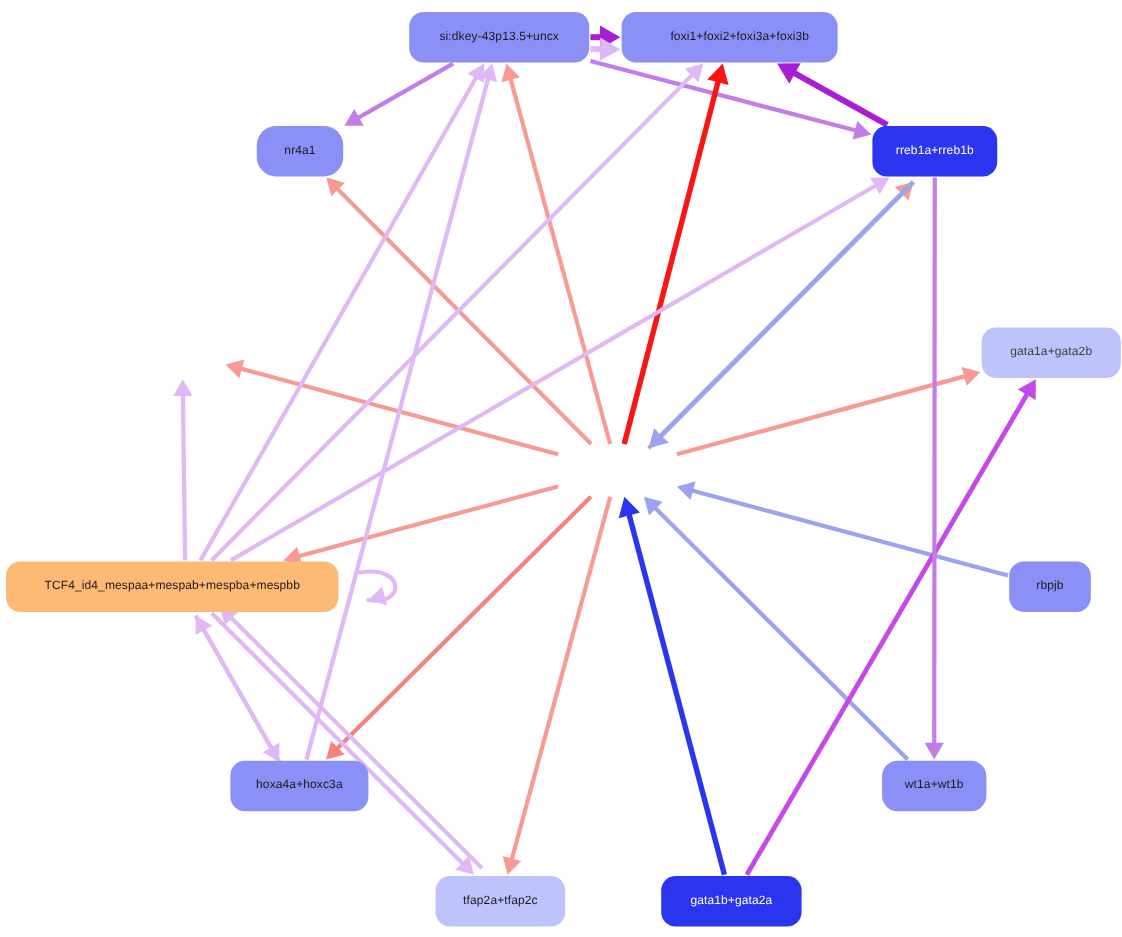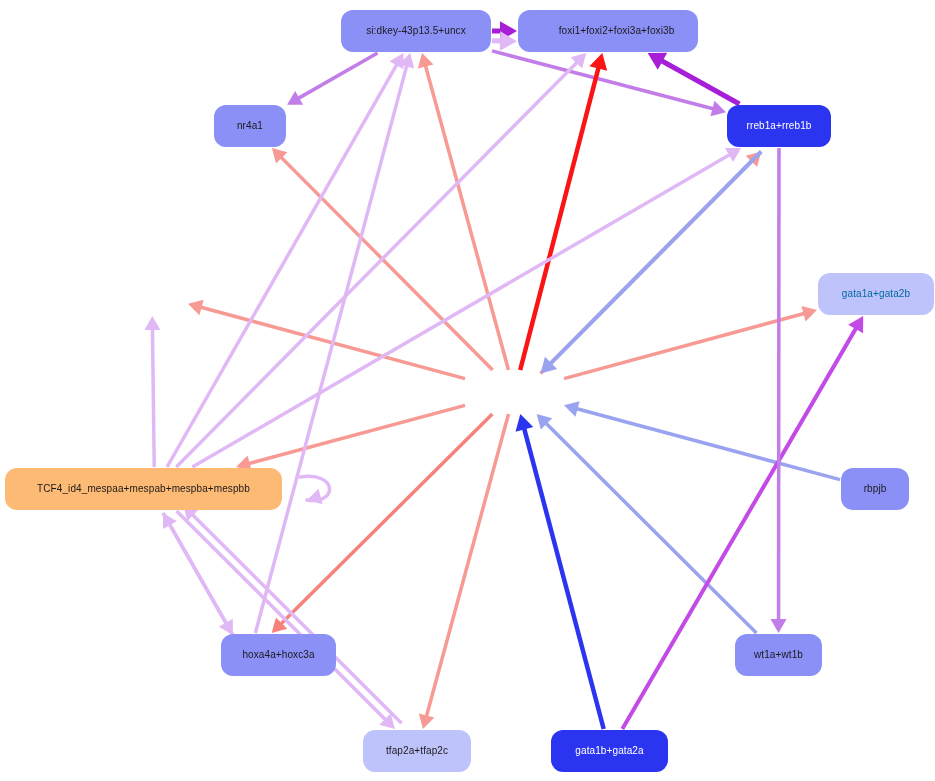--- a/index.html
+++ b/index.html
@@ -165,39 +165,39 @@
         <line x1="778.98" y1="148.00" x2="778.53" y2="621.52" stroke="#c27de8" stroke-width="3.5" stroke-linecap="butt"></line>
         <polygon points="778.52,633.00 770.51,618.99 786.56,619.01" fill="#c27de8"></polygon>
       </g>
     </svg>
 <div class="node" style="left: 341px; top: 10px; width: 150px; height: 42px; background: rgb(139, 144, 247); color: rgb(26, 26, 26);">
       <span class="node-label">si:dkey-43p13.5+uncx</span>
     </div>
     <div class="node" style="left: 518px; top: 10px; width: 180px; height: 42px; background: rgb(139, 144, 247); color: rgb(26, 26, 26); padding-left: 17px;">
       <span class="node-label">foxi1+foxi2+foxi3a+foxi3b</span>
     </div>
-    <div class="node" style="left: 214px; top: 105px; width: 72px; height: 42px; background: rgb(139, 144, 247); color: rgb(26, 26, 26);">
+    <div class="node" style="left: 214px; top: 105px; width: 72px; height: 42px; background: rgb(139, 144, 247); color: rgb(26, 26, 26); border-radius: 16px;">
       <span class="node-label">nr4a1</span>
     </div>
     <div class="node" style="left: 727px; top: 105px; width: 104px; height: 42px; background: rgb(43, 53, 239); color: rgb(255, 255, 255);">
       <span class="node-label">rreb1a+rreb1b</span>
     </div>
-    <div class="node" style="left: 818px; top: 273px; width: 116px; height: 42px; background: rgb(191, 195, 251); color: #0369a1;">
+    <div class="node" style="left: 818px; top: 273px; width: 116px; height: 42px; background: rgb(191, 195, 251); color: #404040;">
       <span class="node-label">gata1a+gata2b</span>
     </div>
     <div class="node" style="left: 5px; top: 468px; width: 277px; height: 42px; background: #fdba74; color: rgb(26, 26, 26);">
       <span class="node-label">TCF4_id4_mespaa+mespab+mespba+mespbb</span>
     </div>
     <div class="node" style="left: 841px; top: 468px; width: 68px; height: 42px; background: rgb(139, 144, 247); color: rgb(26, 26, 26);">
       <span class="node-label">rbpjb</span>
     </div>
-    <div class="node" style="left: 192px; top: 634px; width: 115px; height: 42px; background: rgb(139, 144, 247); color: rgb(26, 26, 26); margin-left: 29px;">
+    <div class="node" style="left: 192px; top: 634px; width: 115px; height: 42px; background: rgb(139, 144, 247); color: rgb(26, 26, 26);">
       <span class="node-label">hoxa4a+hoxc3a</span>
     </div>
-    <div class="node" style="left: 735px; top: 634px; width: 87px; height: 42px; background: rgb(139, 144, 247); color: rgb(26, 26, 26);">
+    <div class="node" style="left: 735px; top: 634px; width: 87px; height: 42px; background: rgb(139, 144, 247); color: rgb(26, 26, 26); border-radius: 13px;">
       <span class="node-label">wt1a+wt1b</span>
     </div>
     <div class="node" style="left: 363px; top: 730px; width: 108px; height: 42px; background: rgb(191, 195, 251); color: rgb(26, 26, 26);">
       <span class="node-label">tfap2a+tfap2c</span>
     </div>
     <div class="node" style="left: 551px; top: 730px; width: 117px; height: 42px; background: rgb(43, 53, 239); color: rgb(255, 255, 255);">
       <span class="node-label">gata1b+gata2a</span>
     </div>
   </div>
 

